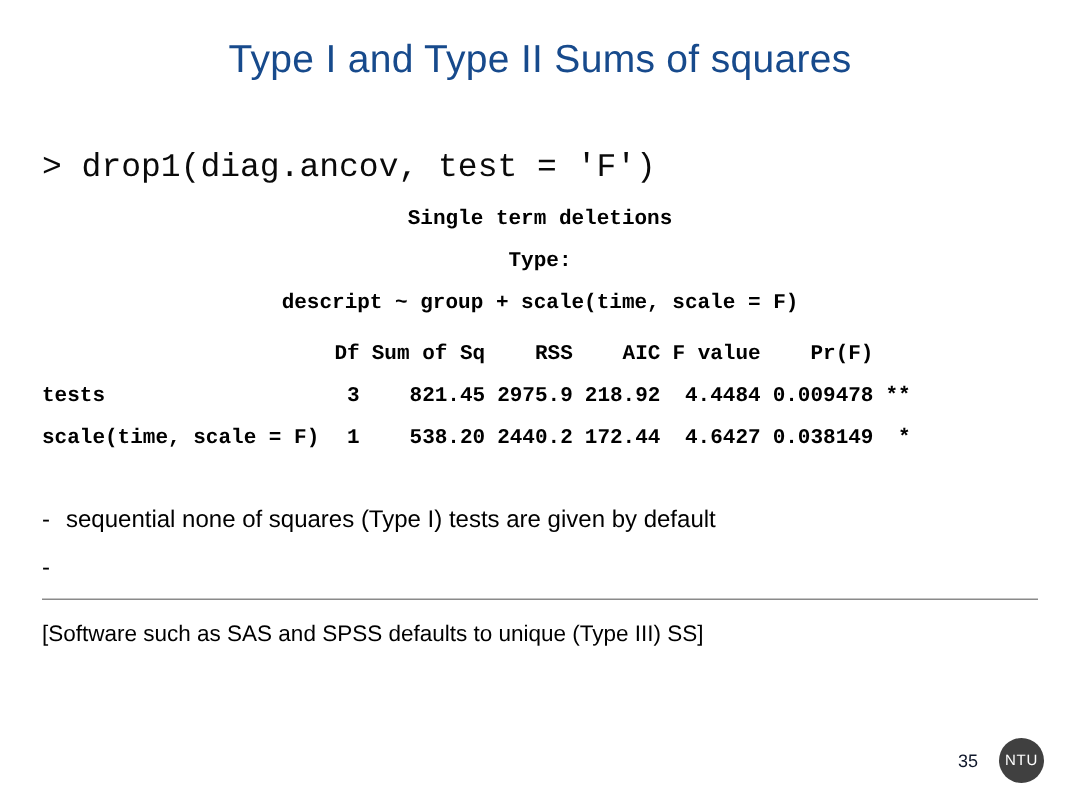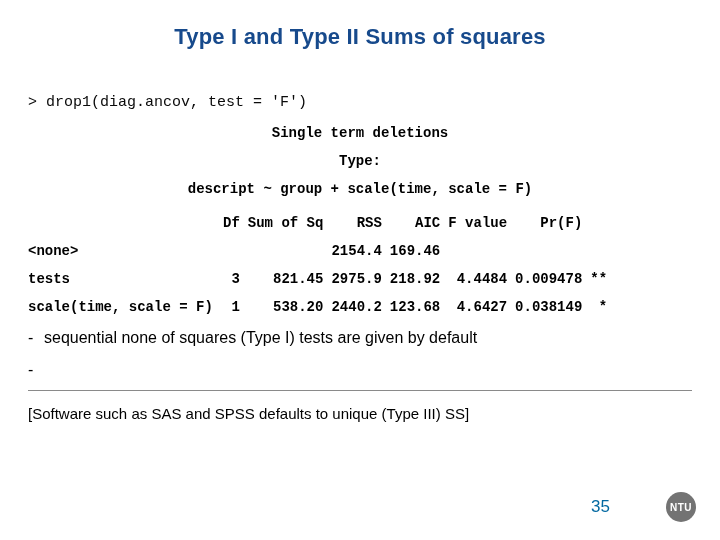--- a/index.html
+++ b/index.html
@@ -6,47 +6,47 @@
   body {
     width: 720px;
     height: 540px;
     background: #ffffff;
     font-family: Arial, Helvetica, sans-serif;
     position: relative;
     padding: 24px 28px 0 28px;
   }
   .title {
     color: #174a8c;
-    font-size: 22px;
-    font-weight: 700;
+    font-size: 26px;
+    font-weight: 400;
     text-align: center;
     margin-bottom: 22px;
     letter-spacing: 0.2px;
   }
   .code-cmd {
     font-family: "Courier New", Courier, monospace;
-    font-size: 15px;
+    font-size: 22px;
     color: #0a0a0a;
     margin-bottom: 14px;
     white-space: pre;
     margin-top: 44px;
   }
   .mono-bold {
     font-family: "Courier New", Courier, monospace;
     font-size: 14px;
     font-weight: bold;
     color: #000;
   }
   .output-line {
     margin-bottom: 12px;
     text-align: center;
   }
   .anova-table {
     margin-top: 4px;
-    margin-bottom: 6px;
+    margin-bottom: 30px;
     font-family: "Courier New", Courier, monospace;
     font-size: 14px;
     font-weight: bold;
     color: #000;
     border-collapse: collapse;
   }
   .anova-table td, .anova-table th {
     padding: 6px 8px 6px 0;
     text-align: right;
     white-space: nowrap;
@@ -80,36 +80,35 @@
   }
   .pagefoot {
     position: absolute;
     bottom: 18px;
     right: 24px;
     display: flex;
     align-items: center;
     gap: 14px;
   }
   .pagenum {
-    font-size: 17px;
-    color: #0369a1;
+    font-size: 12px;
+    color: #0f172a;
   }
   .ntu-badge {
     width: 30px;
     height: 30px;
     border-radius: 50%;
-    background: #737373;
+    background: #404040;
     color: #fff;
     font-size: 10px;
-    font-weight: bold;
+    font-weight: normal;
     display: flex;
     align-items: center;
     justify-content: center;
     letter-spacing: 0.5px;
-    margin-left: 42px;
   }
 </style>
 </head>
 <body>
 
 <h1 class="title">Type I and Type II Sums of squares</h1>
 
 <div class="code-cmd">&gt; drop1(diag.ancov, test = 'F')</div>
 
 <div class="mono-bold output-line">Single term deletions</div>
@@ -126,45 +125,35 @@
       <th>Sum of Sq</th>
       <th>RSS</th>
       <th>AIC</th>
       <th>F value</th>
       <th>Pr(F)</th>
       <th></th>
     </tr>
   </thead>
   <tbody>
     <tr>
-      <td class="rowlabel">&lt;none&gt;</td>
-      <td></td>
-      <td></td>
-      <td>2154.4</td>
-      <td>169.46</td>
-      <td></td>
-      <td></td>
-      <td></td>
-    </tr>
-    <tr>
       <td class="rowlabel">tests</td>
       <td>3</td>
       <td>821.45</td>
       <td>2975.9</td>
       <td>218.92</td>
       <td>4.4484</td>
       <td>0.009478</td>
       <td>**</td>
     </tr>
     <tr>
       <td class="rowlabel">scale(time, scale = F)</td>
       <td>1</td>
       <td>538.20</td>
       <td>2440.2</td>
-      <td>123.68</td>
+      <td>172.44</td>
       <td>4.6427</td>
       <td>0.038149</td>
       <td>*</td>
     </tr>
   </tbody>
 </table>
 
 <div class="bullets">
   <div class="bullet">
     <div class="dash">-</div>

